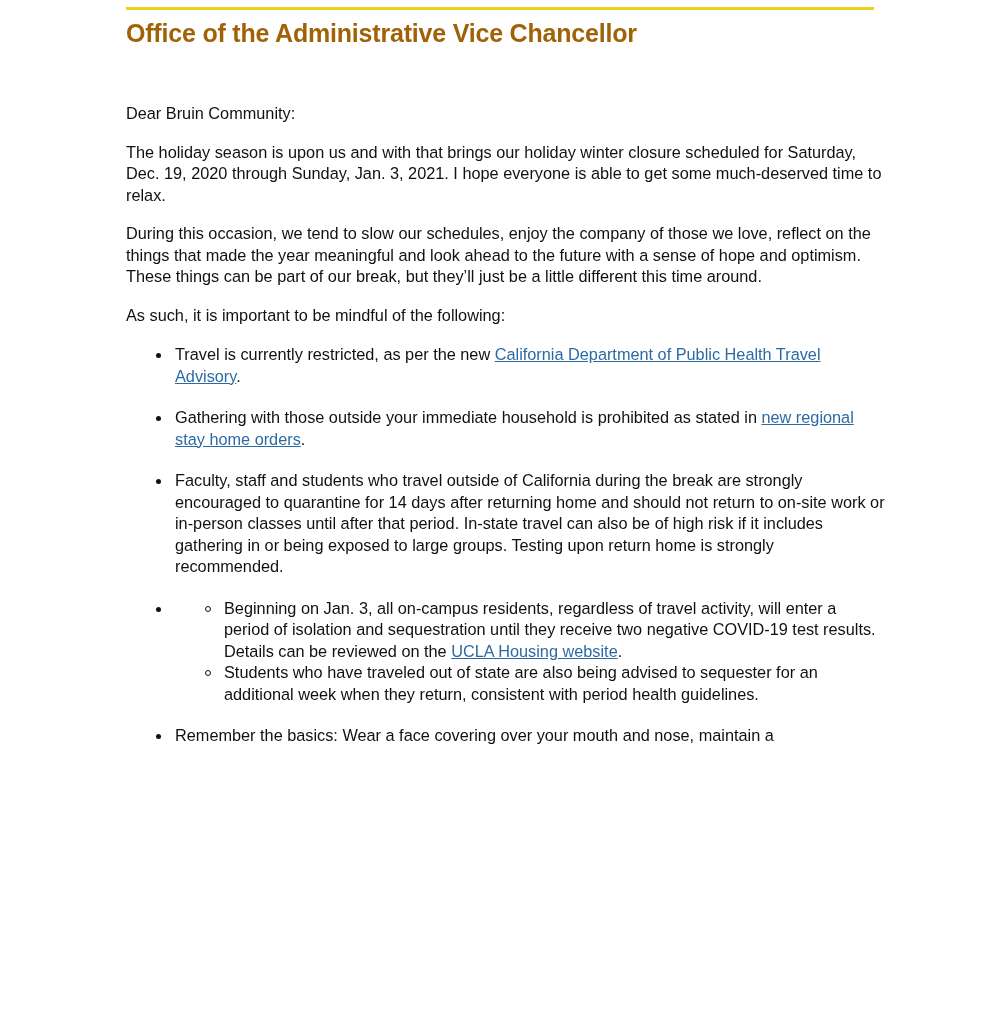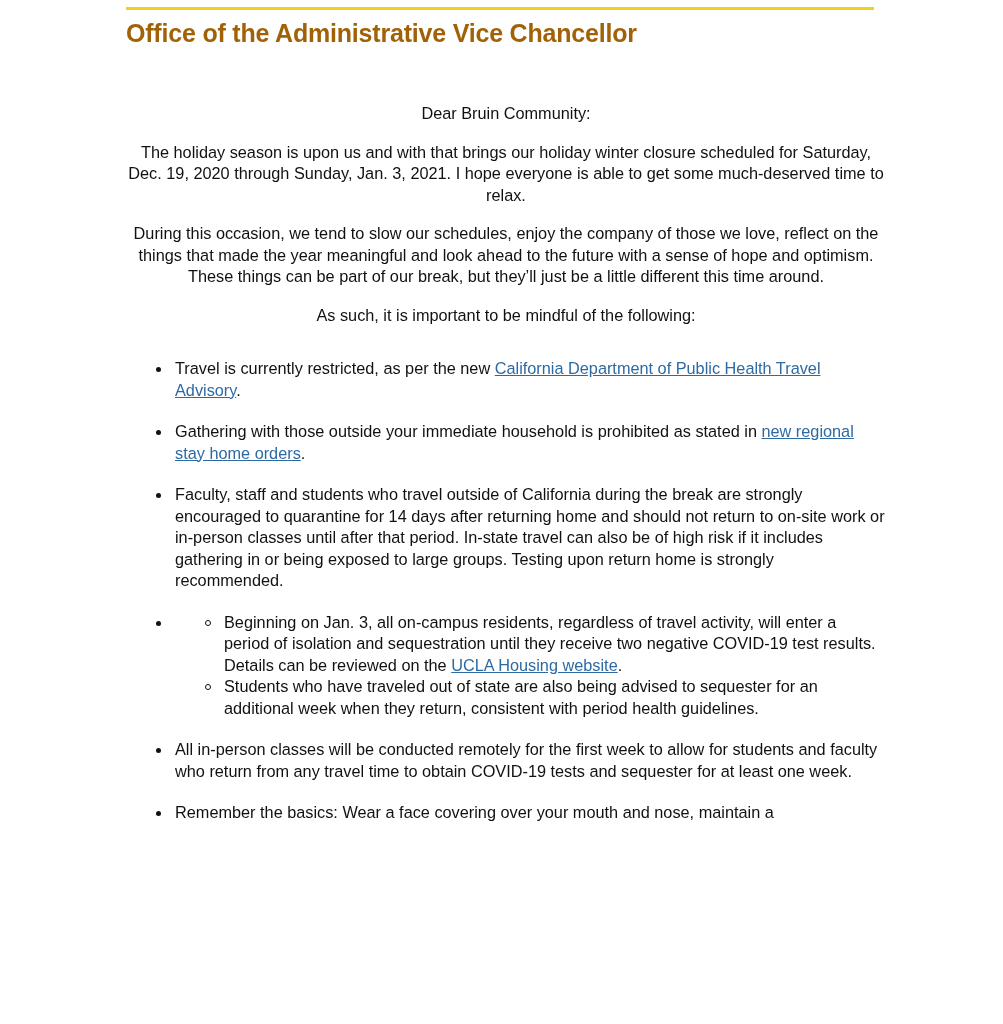--- a/index.html
+++ b/index.html
@@ -1,45 +1,44 @@
 <!DOCTYPE html>
 <html><head>
 <meta charset="utf-8">
 <style>
   html,body{margin:0;padding:0;background:#fff;}
   body{width:1003px;height:1024px;position:relative;overflow:hidden;font-family:"Liberation Sans",sans-serif;color:#111;}
   .rule{position:absolute;left:126px;top:7px;width:748px;height:3px;background:#f2cf1b;}
   .title{position:absolute;left:126px;top:19px;font-size:25px;font-weight:bold;color:#a16207;letter-spacing:-0.2px;margin:0;}
   .body{position:absolute;left:126px;top:103px;width:760px;font-size:16.3px;line-height:21.5px;}
-  p{margin:0 0 17px 0;text-align:center;}
+  p{margin:0 0 17px 0;}
   ul{margin:0;padding:0;list-style:none;}
   ul.l1>li{position:relative;padding-left:49px;margin-bottom:20px;}
   ul.l1>li::before{content:"";position:absolute;left:30px;top:9px;width:5px;height:5px;border-radius:50%;background:#111;}
   ul.l2>li{position:relative;padding-left:49px;margin:0;}
   ul.l2>li::before{content:"";position:absolute;left:30px;top:8px;width:4px;height:4px;border-radius:50%;border:1.3px solid #111;background:#fff;}
   a{color:#2d6aa3;text-decoration:underline;}
 </style>
 </head>
 <body>
 
 <div class="rule"></div>
 <h1 class="title">Office of the Administrative Vice Chancellor</h1>
 
 <div class="body">
   <p>Dear Bruin Community:</p>
   <p>The holiday season is upon us and with that brings our holiday winter closure scheduled for Saturday, Dec. 19, 2020 through Sunday, Jan. 3, 2021. I hope everyone is able to get some much-deserved time to relax.</p>
   <p>During this occasion, we tend to slow our schedules, enjoy the company of those we love, reflect on the things that made the year meaningful and look ahead to the future with a sense of hope and optimism. These things can be part of our break, but they’ll just be a little different this time around.</p>
-  <p style="margin-bottom:32px">As such, it is important to be mindful of the following:</p>
+  <p style="margin-bottom:18px">As such, it is important to be mindful of the following:</p>
 
   <ul class="l1">
     <li><span>Travel is currently restricted, as per the new </span><a href="#">California Department of Public Health Travel Advisory</a><span>.</span></li>
     <li><span>Gathering with those outside your immediate household is prohibited as stated in </span><a href="#">new regional stay home orders</a><span>.</span></li>
     <li>Faculty, staff and students who travel outside of California during the break are strongly encouraged to quarantine for 14 days after returning home and should not return to on-site work or in-person classes until after that period. In-state travel can also be of high risk if it includes gathering in or being exposed to large groups. Testing upon return home is strongly recommended.</li>
     <li>
       <ul class="l2">
         <li><span>Beginning on Jan. 3, all on-campus residents, regardless of travel activity, will enter a period of isolation and sequestration until they receive two negative COVID-19 test results. Details can be reviewed on the </span><a href="#">UCLA Housing website</a><span>.</span></li>
         <li>Students who have traveled out of state are also being advised to sequester for an additional week when they return, consistent with period health guidelines.</li>
       </ul>
     </li>
-    <li>All in-person classes will be conducted remotely for the first week to allow for students and faculty who return from any travel time to obtain COVID-19 tests and sequester for at least one week.</li>
     <li>Remember the basics: Wear a face covering over your mouth and nose, maintain a</li>
   </ul>
 </div>
 
 </body></html>

